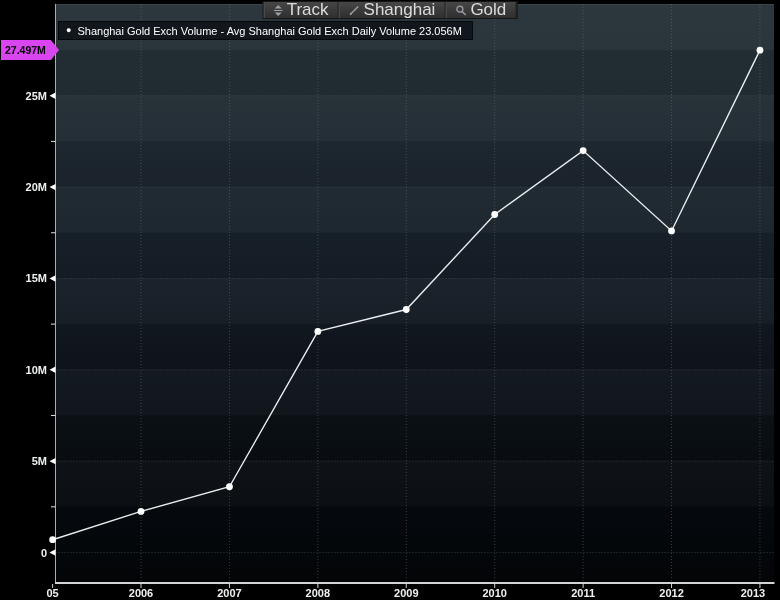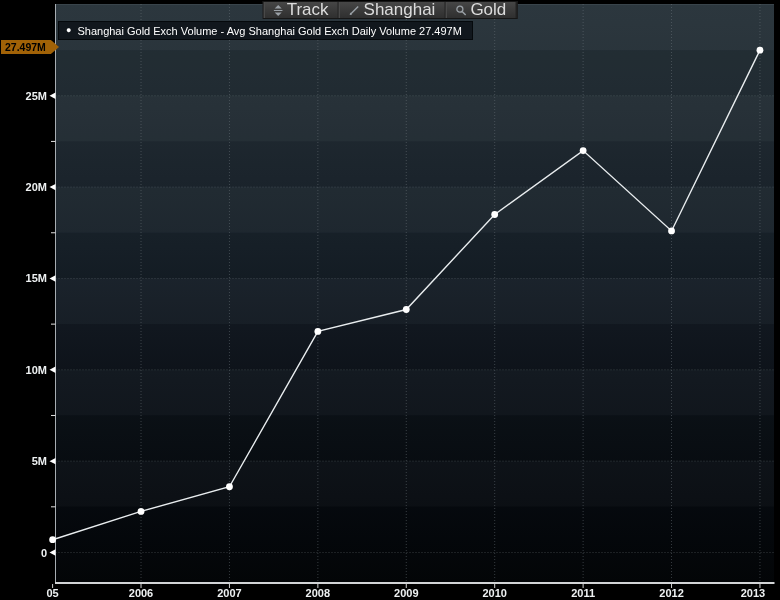--- a/index.html
+++ b/index.html
@@ -16,21 +16,21 @@
         font-size:17px;color:#dcdcdc;background:linear-gradient(#464646,#2f2f2f);
         border-left:1px solid #565656;border-right:1px solid #1f1f1f;cursor:pointer;white-space:nowrap;}
   .tbtn:first-child{border-left:1px solid #565656;}
   .tbtn svg{position:static;flex:0 0 auto;}
 
   .legend{position:absolute;left:58px;top:21px;height:17px;display:flex;align-items:center;
           gap:6px;background:#11171d;border:1px solid #05090c;padding:0 10px 0 7px;
           font-size:11px;color:#ffffff;z-index:4;white-space:nowrap;}
   .legend .dot{font-size:9px;line-height:1;color:#fff;}
 
-  .ytag{position:absolute;left:1px;top:40px;width:58px;height:14px;background:#a16207;
+  .ytag{position:absolute;left:1px;top:40px;width:58px;height:20px;background:#d946ef;
         color:#000;font-size:10.5px;font-weight:700;display:flex;align-items:center;
         padding-left:4px;box-sizing:border-box;z-index:4;
         clip-path:polygon(0 0,86% 0,100% 50%,86% 100%,0 100%);}
 </style>
 </head>
 <body>
 
 <div class="screen">
 
   <svg id="chart-svg" width="780" height="600">
@@ -152,18 +152,18 @@
       <svg width="11" height="11" viewBox="0 0 11 11">
         <circle cx="4.2" cy="4.2" r="3" fill="none" stroke="#9aa0a6" stroke-width="1.3"></circle>
         <line x1="6.5" y1="6.5" x2="10" y2="10" stroke="#9aa0a6" stroke-width="1.5"></line>
       </svg>
       <span>Gold</span>
     </div>
   </div>
 
   <div class="legend">
     <span class="dot">●</span>
-    <span>Shanghai Gold Exch Volume - Avg Shanghai Gold Exch Daily Volume 27.497M</span>
+    <span>Shanghai Gold Exch Volume - Avg Shanghai Gold Exch Daily Volume 23.056M</span>
   </div>
 
   <div class="ytag">27.497M</div>
 
 </div>
 
 </body></html>

